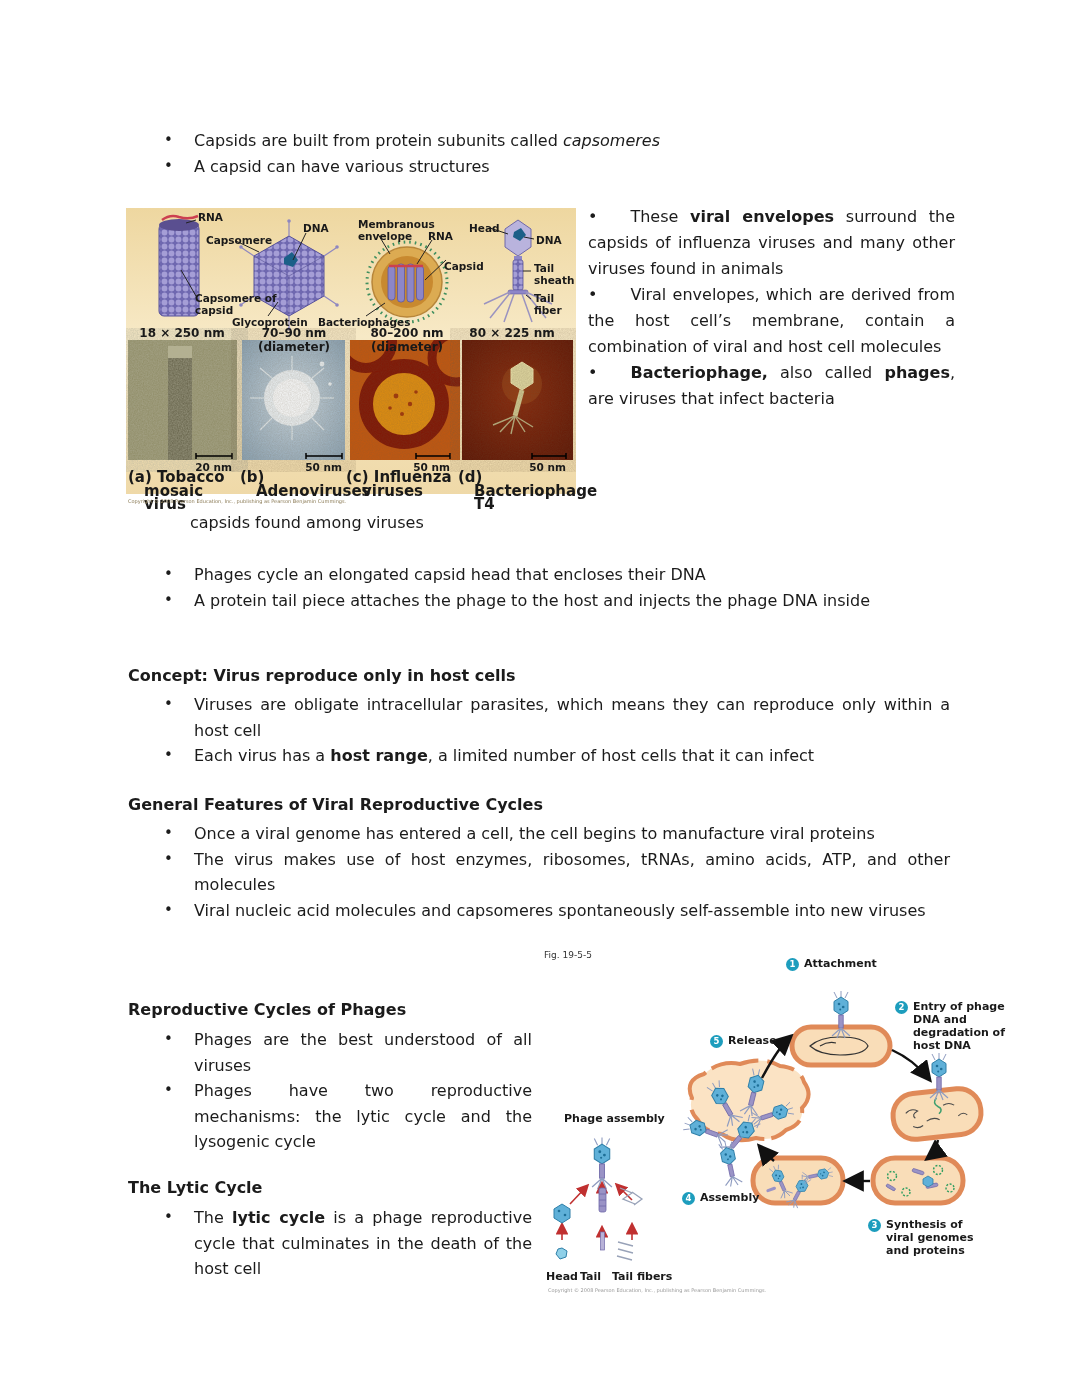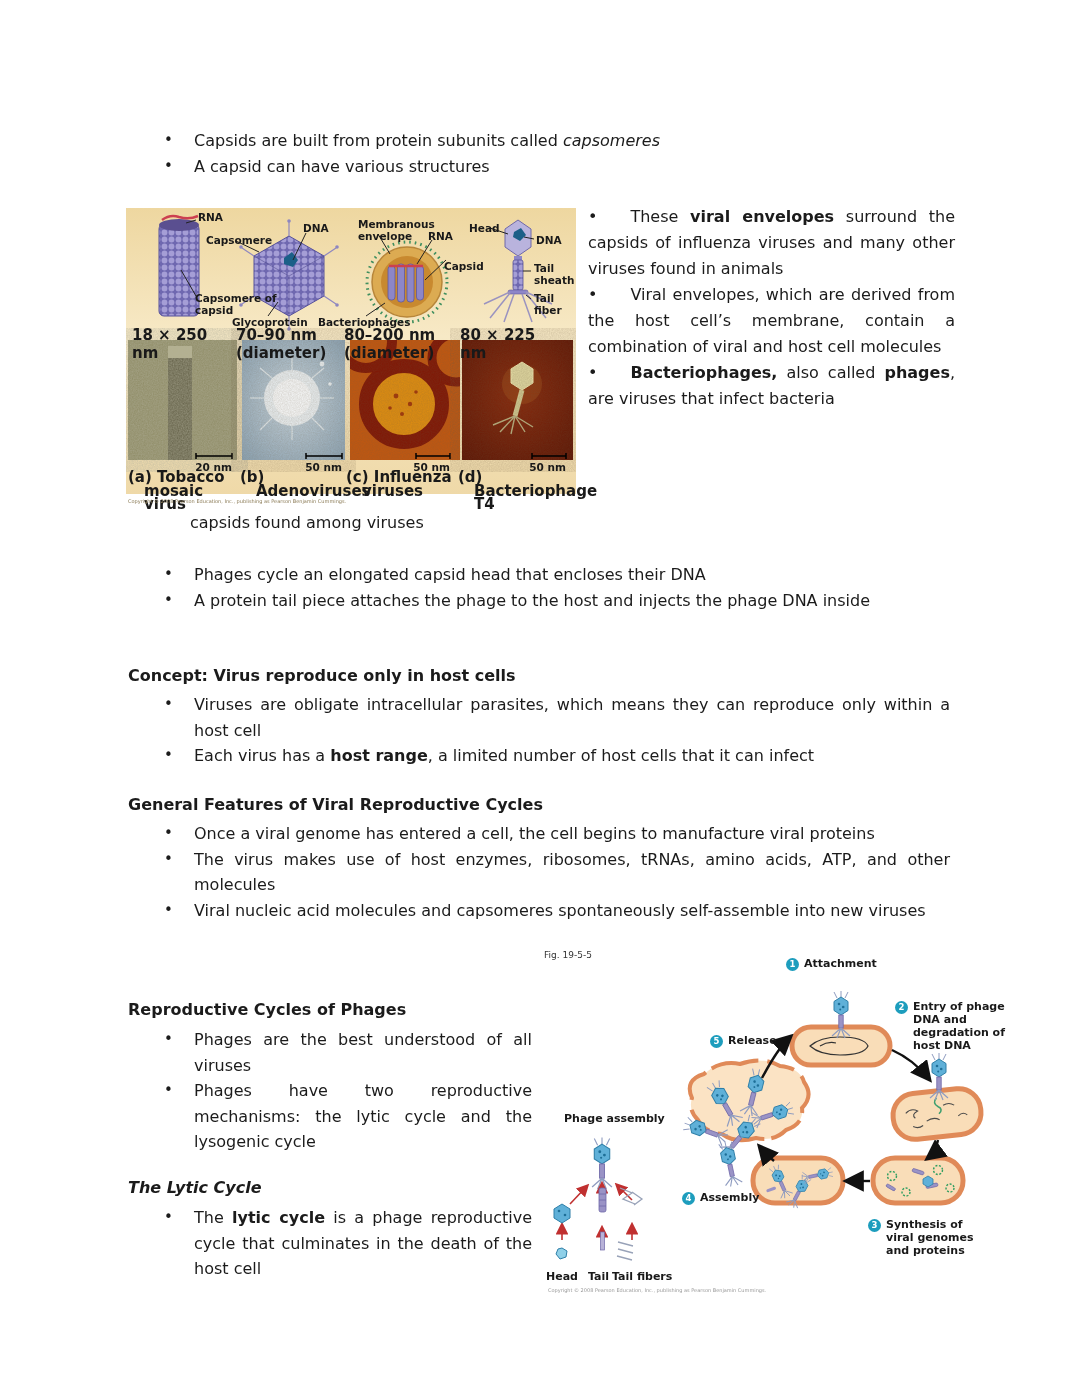--- a/index.html
+++ b/index.html
@@ -1,31 +1,31 @@
 <!DOCTYPE html>
 <html><head>
 <meta charset="utf-8">
 <style>
   html,body{margin:0;padding:0;background:#fff}
   #canvas{position:relative;width:1080px;height:1397px;background:#ffffff;
           font-family:"DejaVu Sans","Liberation Sans",sans-serif;color:#1b1b1b;
           font-size:16px;overflow:hidden}
   .abs{position:absolute}
   .hd{font-weight:bold}
-  .hd.it{font-style:italic}
+  .hd.it{}
   .li{display:flex;line-height:25.5px}
   .li .dot{flex:0 0 30px;padding-left:4px;font-size:15px}
   .li .txt{flex:1 1 auto}
   .jt .txt{text-align:justify}
   .rpara{margin:0;line-height:26px;text-align:justify}
   .rgap{display:inline-block;width:33px}
   .fig{position:absolute}
   .fig svg{position:absolute;left:0;top:0}
   .flab{position:absolute;font-weight:bold;font-size:10.5px;line-height:12px;color:#191919}
-  .fsize{position:absolute;font-weight:bold;font-size:15px;color:#191919}
+  .fsize{position:absolute;font-weight:bold;font-size:12px;text-align:center;color:#191919}
   .fcap{position:absolute;font-weight:bold;font-size:15px;line-height:13.5px;
         padding-left:16px;text-indent:-16px;color:#191919}
   .fscale{position:absolute;font-weight:bold;font-size:10.5px;text-align:right;color:#191919}
   .fcopy{position:absolute;font-size:5px;color:#8a7a55;white-space:nowrap}
   .f2copy{position:absolute;font-size:5px;color:#999;white-space:nowrap}
   .figref{position:absolute;font-size:9px;color:#333}
   .step{position:absolute;display:flex;align-items:flex-start;gap:5px}
   .stepnum{flex:0 0 13px;width:13px;height:13px;border-radius:50%;background:#1d9dbd;
            color:#fff;font-size:8.5px;font-weight:bold;display:flex;align-items:center;
            justify-content:center;margin-top:0.5px}
@@ -241,21 +241,21 @@
     <div class="fcap" style="left:2px;top:263px;width:106px">(a) Tobacco mosaic virus</div>
     <div class="fcap" style="left:114px;top:263px;width:104px">(b) Adenoviruses</div>
     <div class="fcap" style="left:220px;top:263px;width:116px">(c) Influenza viruses</div>
     <div class="fcap" style="left:332px;top:263px;width:116px">(d) Bacteriophage T4</div>
     <div class="fcopy" style="left:2px;top:290px">Copyright © 2008 Pearson Education, Inc., publishing as Pearson Benjamin Cummings.</div>
   </div>
 
   <div class="abs" style="left:588px;top:204px;width:367px">
     <p class="rpara"><span class="dot">•</span><span class="rgap"></span><span>These </span><b>viral envelopes</b><span> surround the capsids of influenza viruses and many other viruses found in animals</span></p>
     <p class="rpara"><span class="dot">•</span><span class="rgap"></span><span>Viral envelopes, which are derived from the host cell’s membrane, contain a combination of viral and host cell molecules</span></p>
-    <p class="rpara"><span class="dot">•</span><span class="rgap"></span><b>Bacteriophages,</b><span> also called </span><b>phages</b><span>, are viruses that infect bacteria</span></p>
+    <p class="rpara"><span class="dot">•</span><span class="rgap"></span><b>Bacteriophage,</b><span> also called </span><b>phages</b><span>, are viruses that infect bacteria</span></p>
   </div>
 
   <div class="abs" style="left:190px;top:513px">capsids found among viruses</div>
 
   <div class="abs" style="left:160px;top:562px;width:790px">
     <div class="li">
       <span class="dot">•</span>
       <div class="txt">Phages cycle an elongated capsid head that encloses their DNA</div>
     </div>
     <div class="li jt">
@@ -418,21 +418,21 @@
       <span class="stepnum">4</span>
       <span class="steplab">Assembly</span>
     </div>
     <div class="step" style="left:170px;top:86px">
       <span class="stepnum">5</span>
       <span class="steplab">Release</span>
     </div>
 
     <div class="palab" style="left:24px;top:164px">Phage assembly</div>
     <div class="palab" style="left:6px;top:322px">Head</div>
-    <div class="palab" style="left:48px;top:322px">Tail</div>
+    <div class="palab" style="left:40px;top:322px">Tail</div>
     <div class="palab" style="left:72px;top:322px">Tail fibers</div>
     <div class="f2copy" style="left:8px;top:339px">Copyright © 2008 Pearson Education, Inc., publishing as Pearson Benjamin Cummings.</div>
   </div>
 
   <div class="abs hd" style="left:128px;top:1000px">Reproductive Cycles of Phages</div>
   <div class="abs" style="left:160px;top:1027px;width:372px">
     <div class="li jt">
       <span class="dot">•</span>
       <div class="txt">Phages are the best understood of all viruses</div>
     </div>

